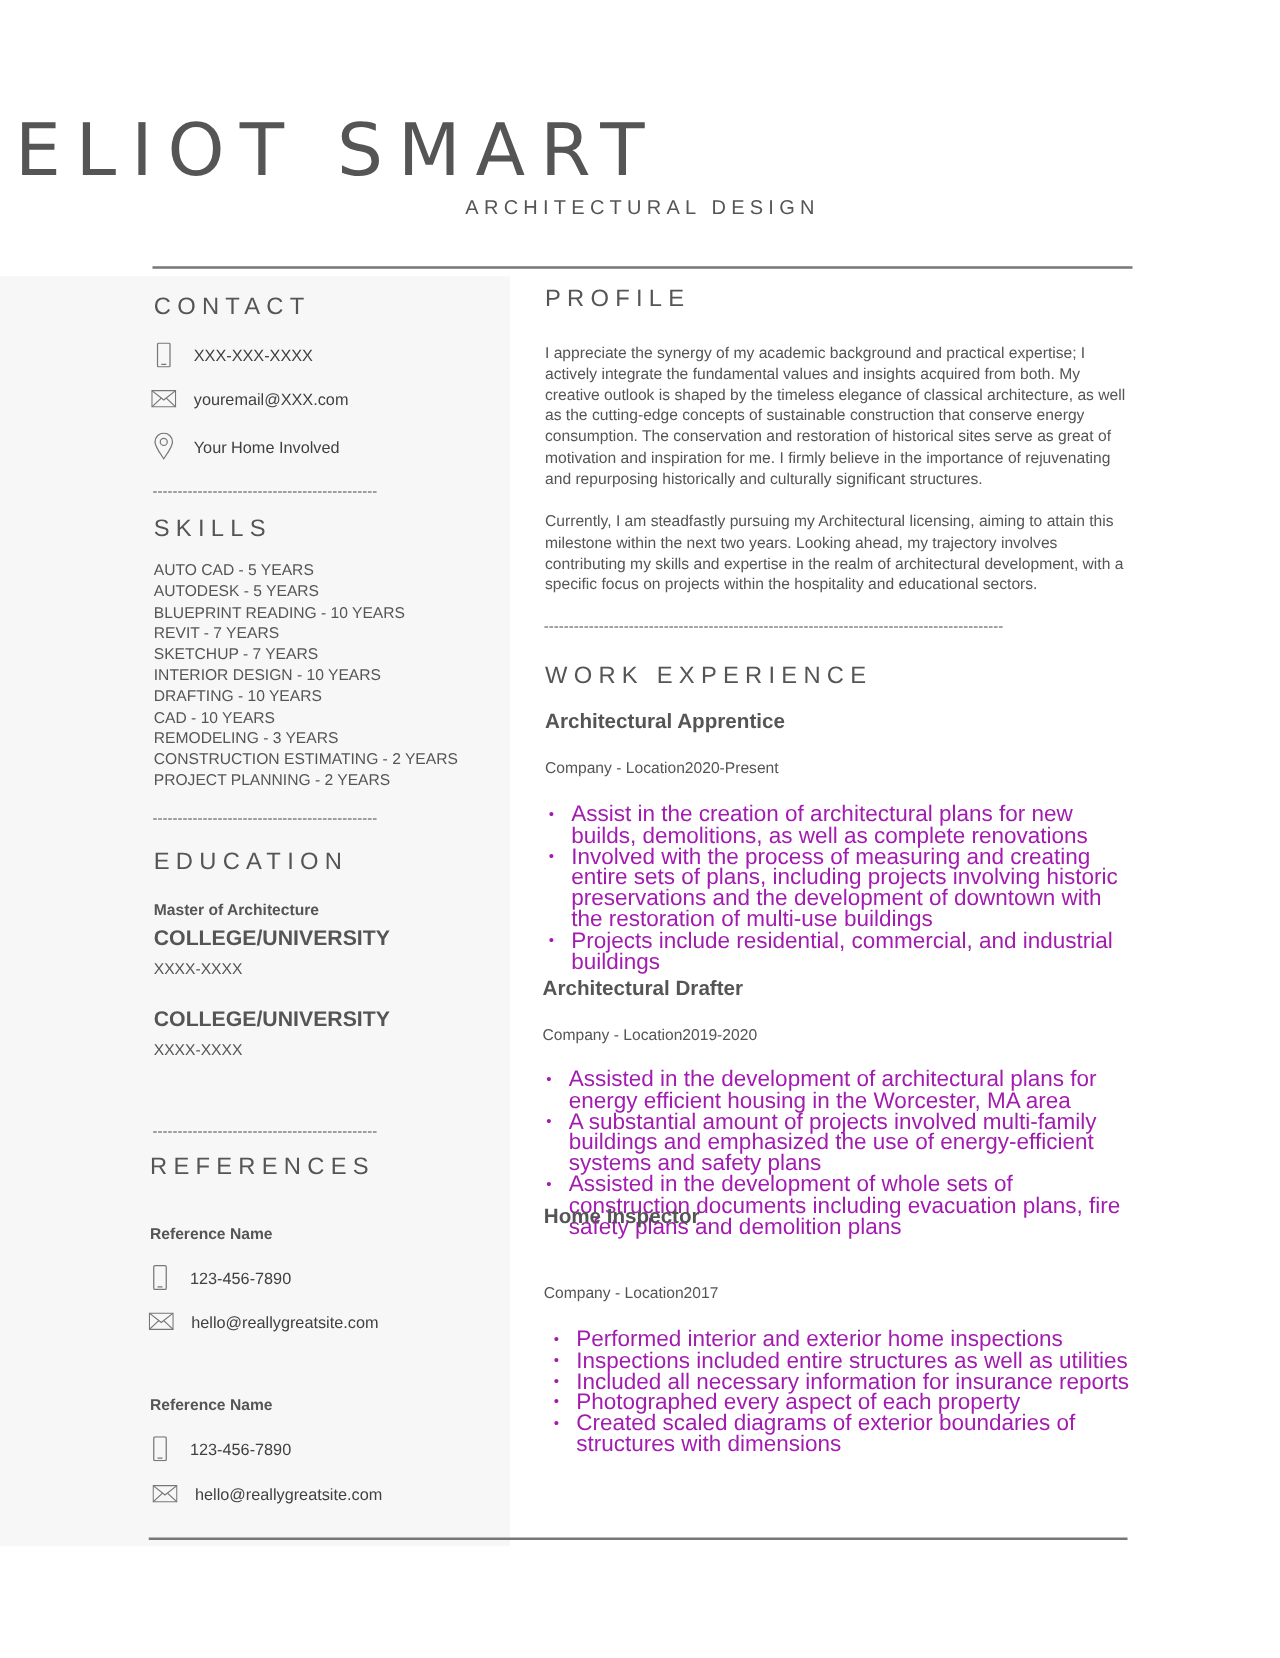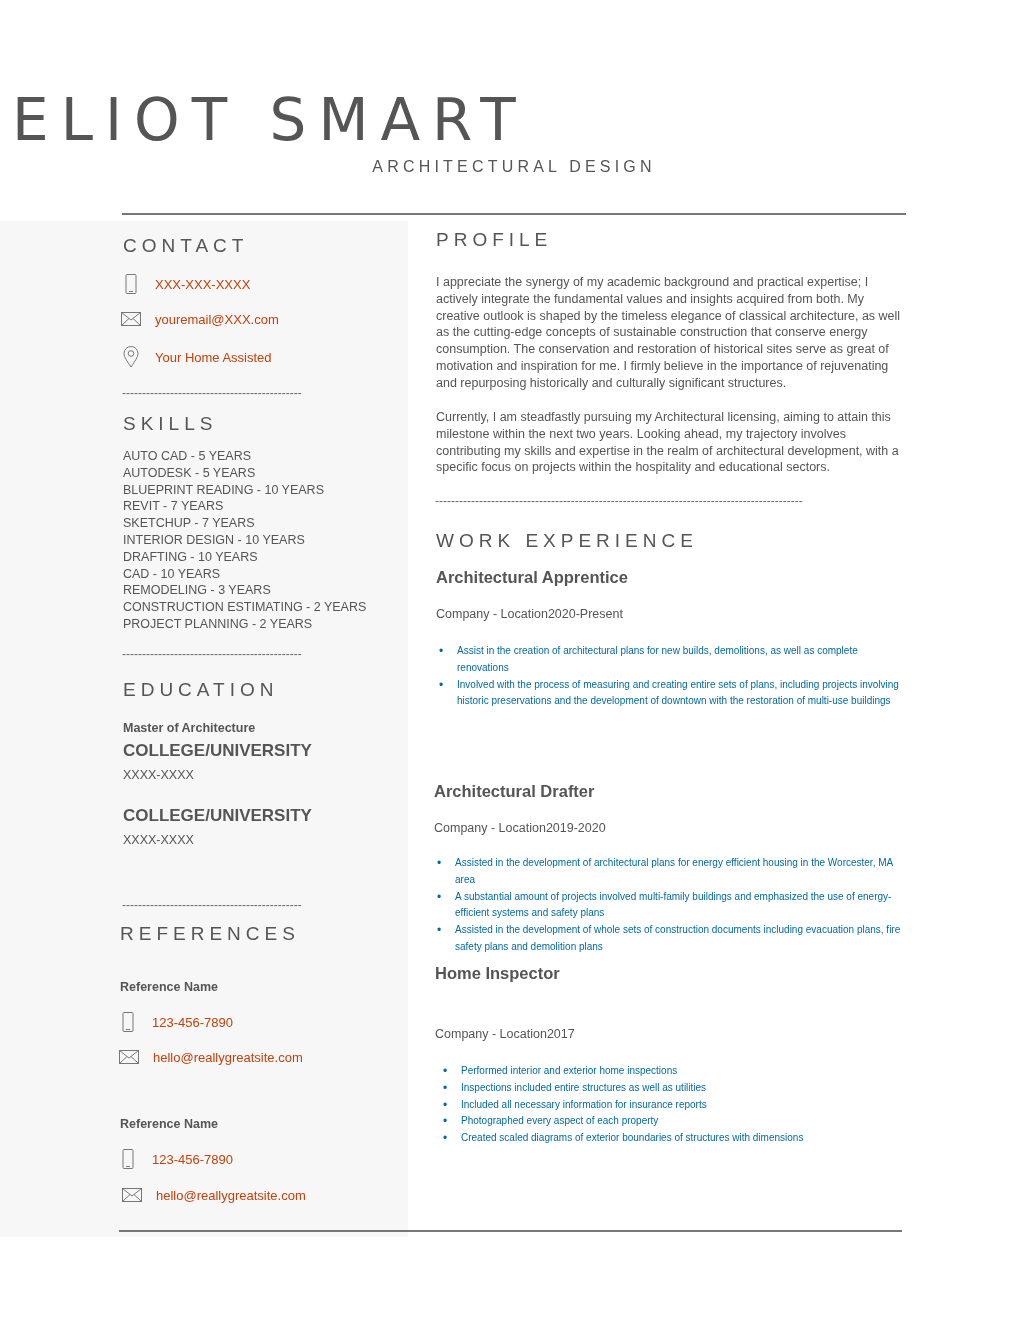--- a/index.html
+++ b/index.html
@@ -11,38 +11,38 @@
   .name { left: 0; width: 1024px; top: 86px; text-align: left; font-size: 58px; letter-spacing: 12px; color: #555555; font-weight: 400; padding-left: 12px; font-family: "DejaVu Sans", sans-serif; }
   .subtitle { left: 0; width: 1024px; top: 158px; text-align: center; font-size: 16px; letter-spacing: 4.2px; color: #555555; padding-left: 4px; }
 
   .rule-top { left: 122px; top: 213px; width: 784px; height: 2px; background: #777777; }
   .rule-bottom { left: 119px; top: 1230px; width: 783px; height: 2px; background: #777777; }
 
   .sidebar { left: 0; top: 221px; width: 408px; height: 1016px; background: #f7f7f7; }
 
   .sec-title { font-size: 19px; letter-spacing: 5px; color: #555555; font-weight: 400; }
 
-  .contact-row { display: flex; align-items: center; font-size: 13px; color: #c2410c; }
+  .contact-row { display: flex; align-items: center; font-size: 13px; color: #404040; }
   .contact-row .ico { width: 22px; height: 22px; margin-right: 13px; display: flex; align-items: center; justify-content: center; }
 
   .dash { font-size: 12px; color: #666; letter-spacing: 0; white-space: nowrap; overflow: hidden; line-height: 12px; }
 
   .skills { font-size: 12.5px; line-height: 16.8px; color: #555555; }
 
   .edu-degree { font-size: 12.5px; font-weight: 700; color: #555555; line-height: 17px; }
   .edu-school { font-size: 17px; font-weight: 700; color: #555555; line-height: 22px; }
   .edu-years { font-size: 12.5px; color: #555555; line-height: 16px; }
 
   .ref-name { font-size: 12.5px; font-weight: 700; color: #555555; }
 
   .para { font-size: 12.5px; line-height: 16.8px; color: #555555; width: 475px; }
 
   .job-title { font-size: 16.5px; font-weight: 700; color: #555555; }
   .job-meta { display: flex; font-size: 12.5px; color: #555555; }
-  .bullets { font-size: 10px; line-height: 16.8px; color: #0369a1; list-style: none; }
+  .bullets { font-size: 18px; line-height: 16.8px; color: #a21caf; list-style: none; }
   .bullets li { position: relative; padding-left: 21px; }
   .bullets li::before { content: "•"; position: absolute; left: 3px; top: 0; font-size: 12px; }
 </style>
 </head>
 <body>
 
 <div class="abs name">ELIOT SMART</div>
 <div class="abs subtitle">ARCHITECTURAL DESIGN</div>
 <div class="abs rule-top"></div>
 
@@ -70,21 +70,21 @@
   </span>
   <span>youremail@XXX.com</span>
 </div>
 <div class="abs contact-row" style="left:120px; top:346px;">
   <span class="ico">
     <svg width="16" height="22" viewBox="0 0 16 22">
         <path d="M8 21 C4 15 1 11 1 7.5 A7 7 0 0 1 15 7.5 C15 11 12 15 8 21 Z" fill="none" stroke="#777" stroke-width="1"></path>
         <circle cx="8" cy="7.5" r="2.8" fill="none" stroke="#777" stroke-width="1"></circle>
       </svg>
   </span>
-  <span>Your Home Assisted</span>
+  <span>Your Home Involved</span>
 </div>
 
 <div class="abs dash" style="left:122px; top:387px; width:228px;">---------------------------------------------</div>
 
 <div class="abs sec-title" style="left:123px; top:413px;">SKILLS</div>
 <div class="abs skills" style="left:123px; top:448px;">
   <div>AUTO CAD - 5 YEARS</div>
   <div>AUTODESK - 5 YEARS</div>
   <div>BLUEPRINT READING - 10 YEARS</div>
   <div>REVIT - 7 YEARS</div>
@@ -169,20 +169,21 @@
 <div class="abs sec-title" style="left:436px; top:530px;">WORK EXPERIENCE</div>
 
 <div class="abs job-title" style="left:436px; top:568px;text-align:right;">Architectural Apprentice</div>
 <div class="abs job-meta" style="left:436px; top:607px; width:466px;">
   <span>Company - Location</span>
   <span>2020-Present</span>
 </div>
 <ul class="abs bullets" style="left:436px; top:643px; width:472px;">
   <li>Assist in the creation of architectural plans for new builds, demolitions, as well as complete renovations</li>
   <li>Involved with the process of measuring and creating entire sets of plans, including projects involving historic preservations and the development of downtown with the restoration of multi-use buildings</li>
+  <li>Projects include residential, commercial, and industrial buildings</li>
 </ul>
 
 <div class="abs job-title" style="left:434px; top:782px;">Architectural Drafter</div>
 <div class="abs job-meta" style="left:434px; top:821px; width:468px;">
   <span>Company - Location</span>
   <span>2019-2020</span>
 </div>
 <ul class="abs bullets" style="left:434px; top:855px; width:476px;">
   <li>Assisted in the development of architectural plans for energy efficient housing in the Worcester, MA area</li>
   <li>A substantial amount of projects involved multi-family buildings and emphasized the use of energy-efficient systems and safety plans</li>

